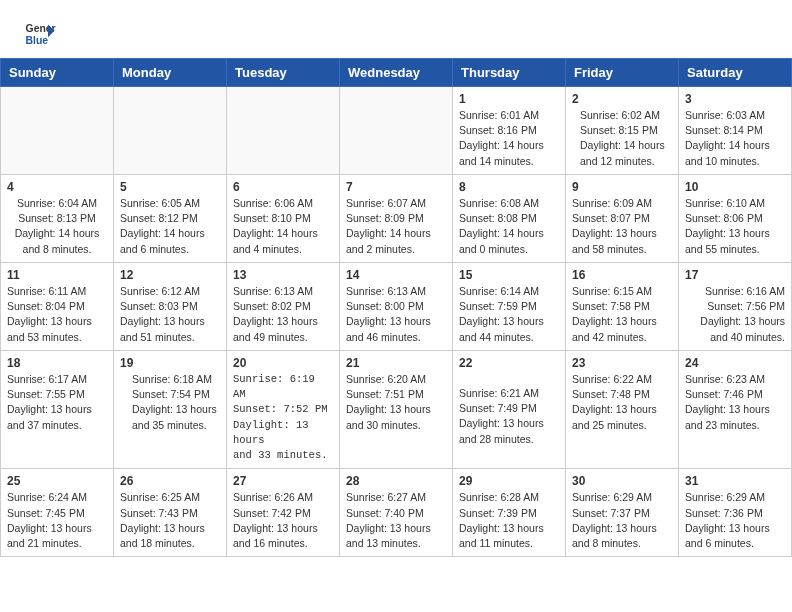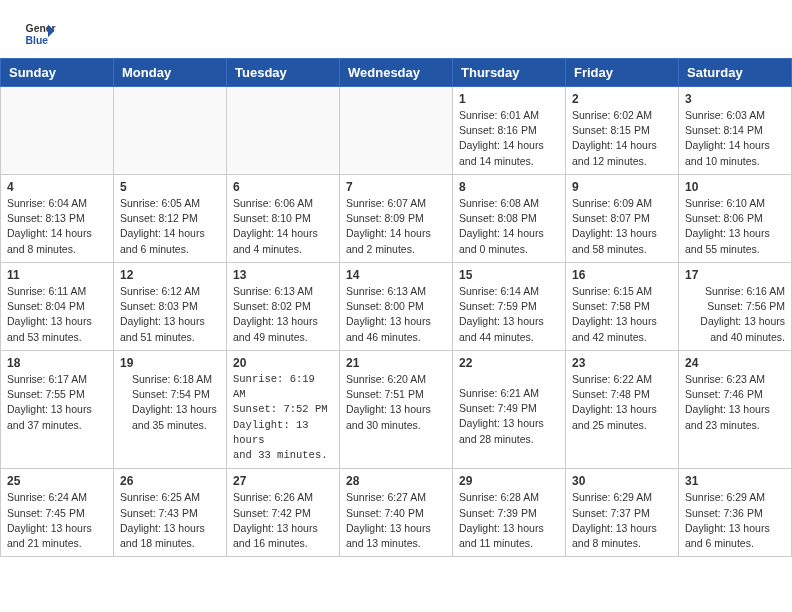--- a/index.html
+++ b/index.html
@@ -115,37 +115,37 @@
         <td class="empty"></td>
         <td>
           <span class="day-num">1</span>
           <div class="day-info" style="white-space: pre-line;">Sunrise: 6:01 AM
 Sunset: 8:16 PM
 Daylight: 14 hours
 and 14 minutes.</div>
         </td>
         <td>
           <span class="day-num">2</span>
-          <div class="day-info" style="white-space: pre-line;">Sunrise: 6:02 AM
+          <div class="day-info" style="white-space: pre-line; margin-left: 8px;">Sunrise: 6:02 AM
 Sunset: 8:15 PM
 Daylight: 14 hours
 and 12 minutes.</div>
         </td>
         <td>
           <span class="day-num">3</span>
           <div class="day-info" style="white-space: pre-line;">Sunrise: 6:03 AM
 Sunset: 8:14 PM
 Daylight: 14 hours
 and 10 minutes.</div>
         </td>
       </tr>
       <tr>
         <td>
           <span class="day-num">4</span>
-          <div class="day-info" style="white-space: pre-line;">Sunrise: 6:04 AM
+          <div class="day-info" style="white-space: pre-line; text-align: center;">Sunrise: 6:04 AM
 Sunset: 8:13 PM
 Daylight: 14 hours
 and 8 minutes.</div>
         </td>
         <td>
           <span class="day-num">5</span>
           <div class="day-info" style="white-space: pre-line;">Sunrise: 6:05 AM
 Sunset: 8:12 PM
 Daylight: 14 hours
 and 6 minutes.</div>

